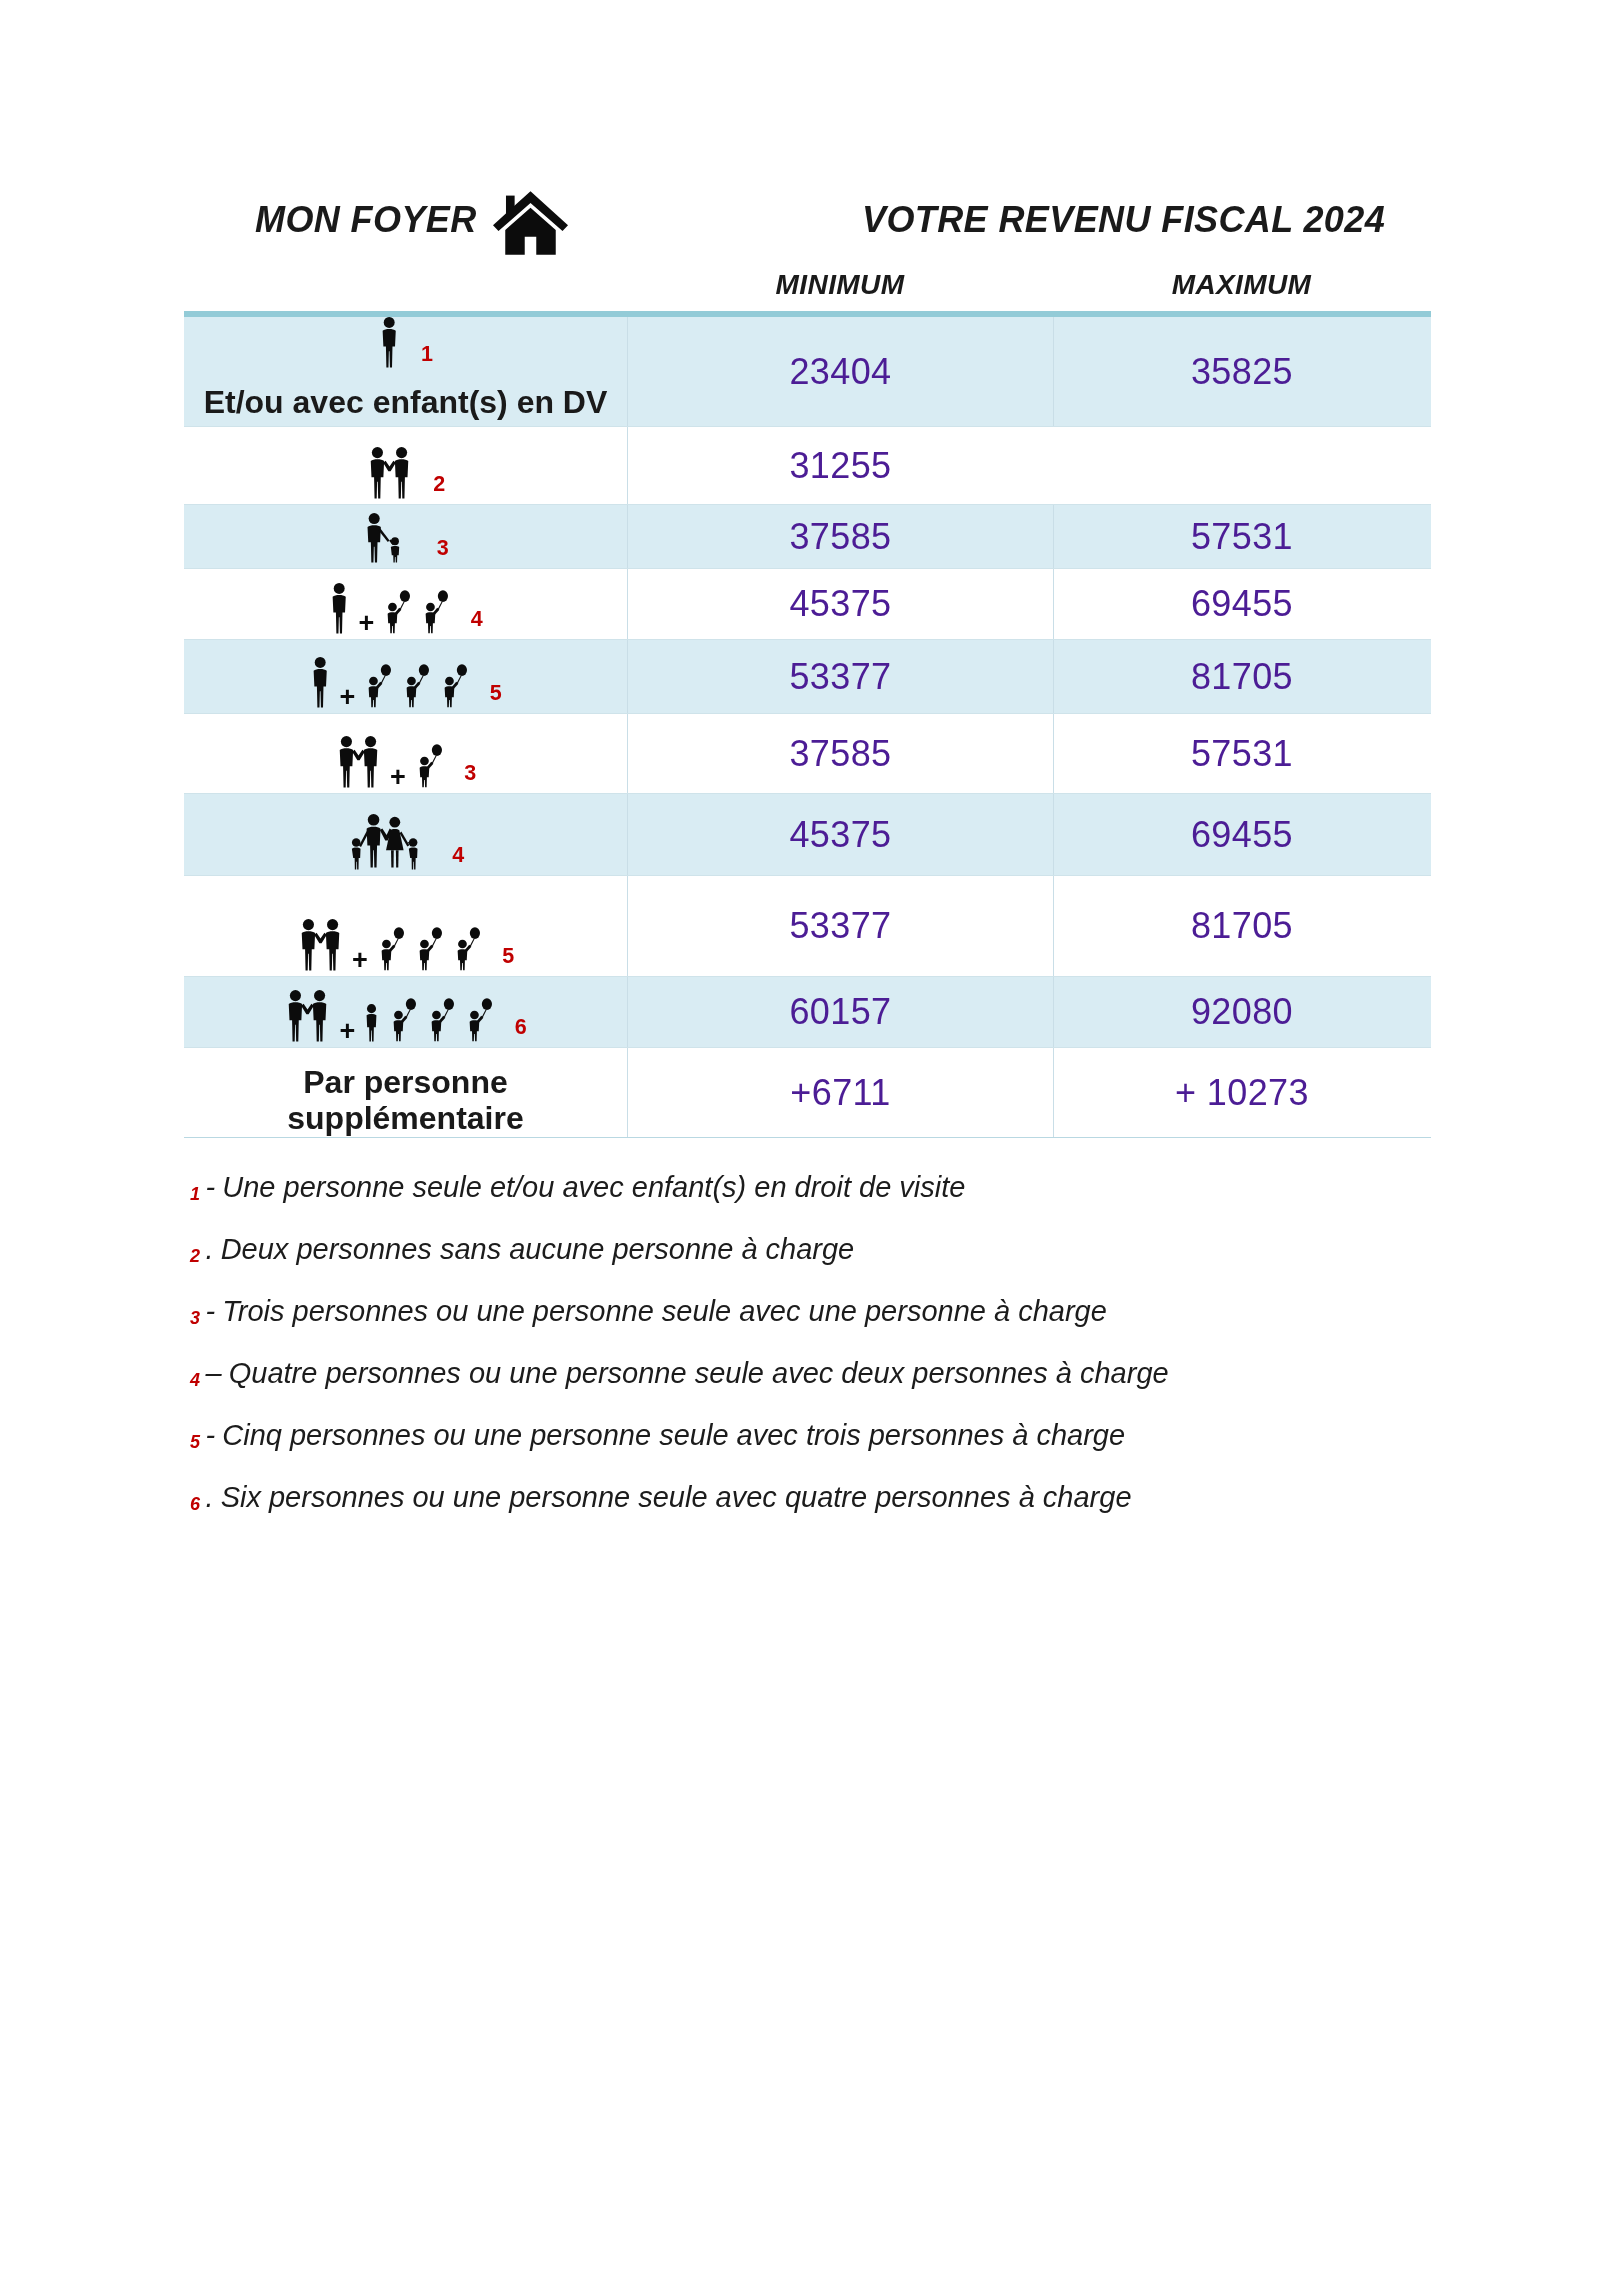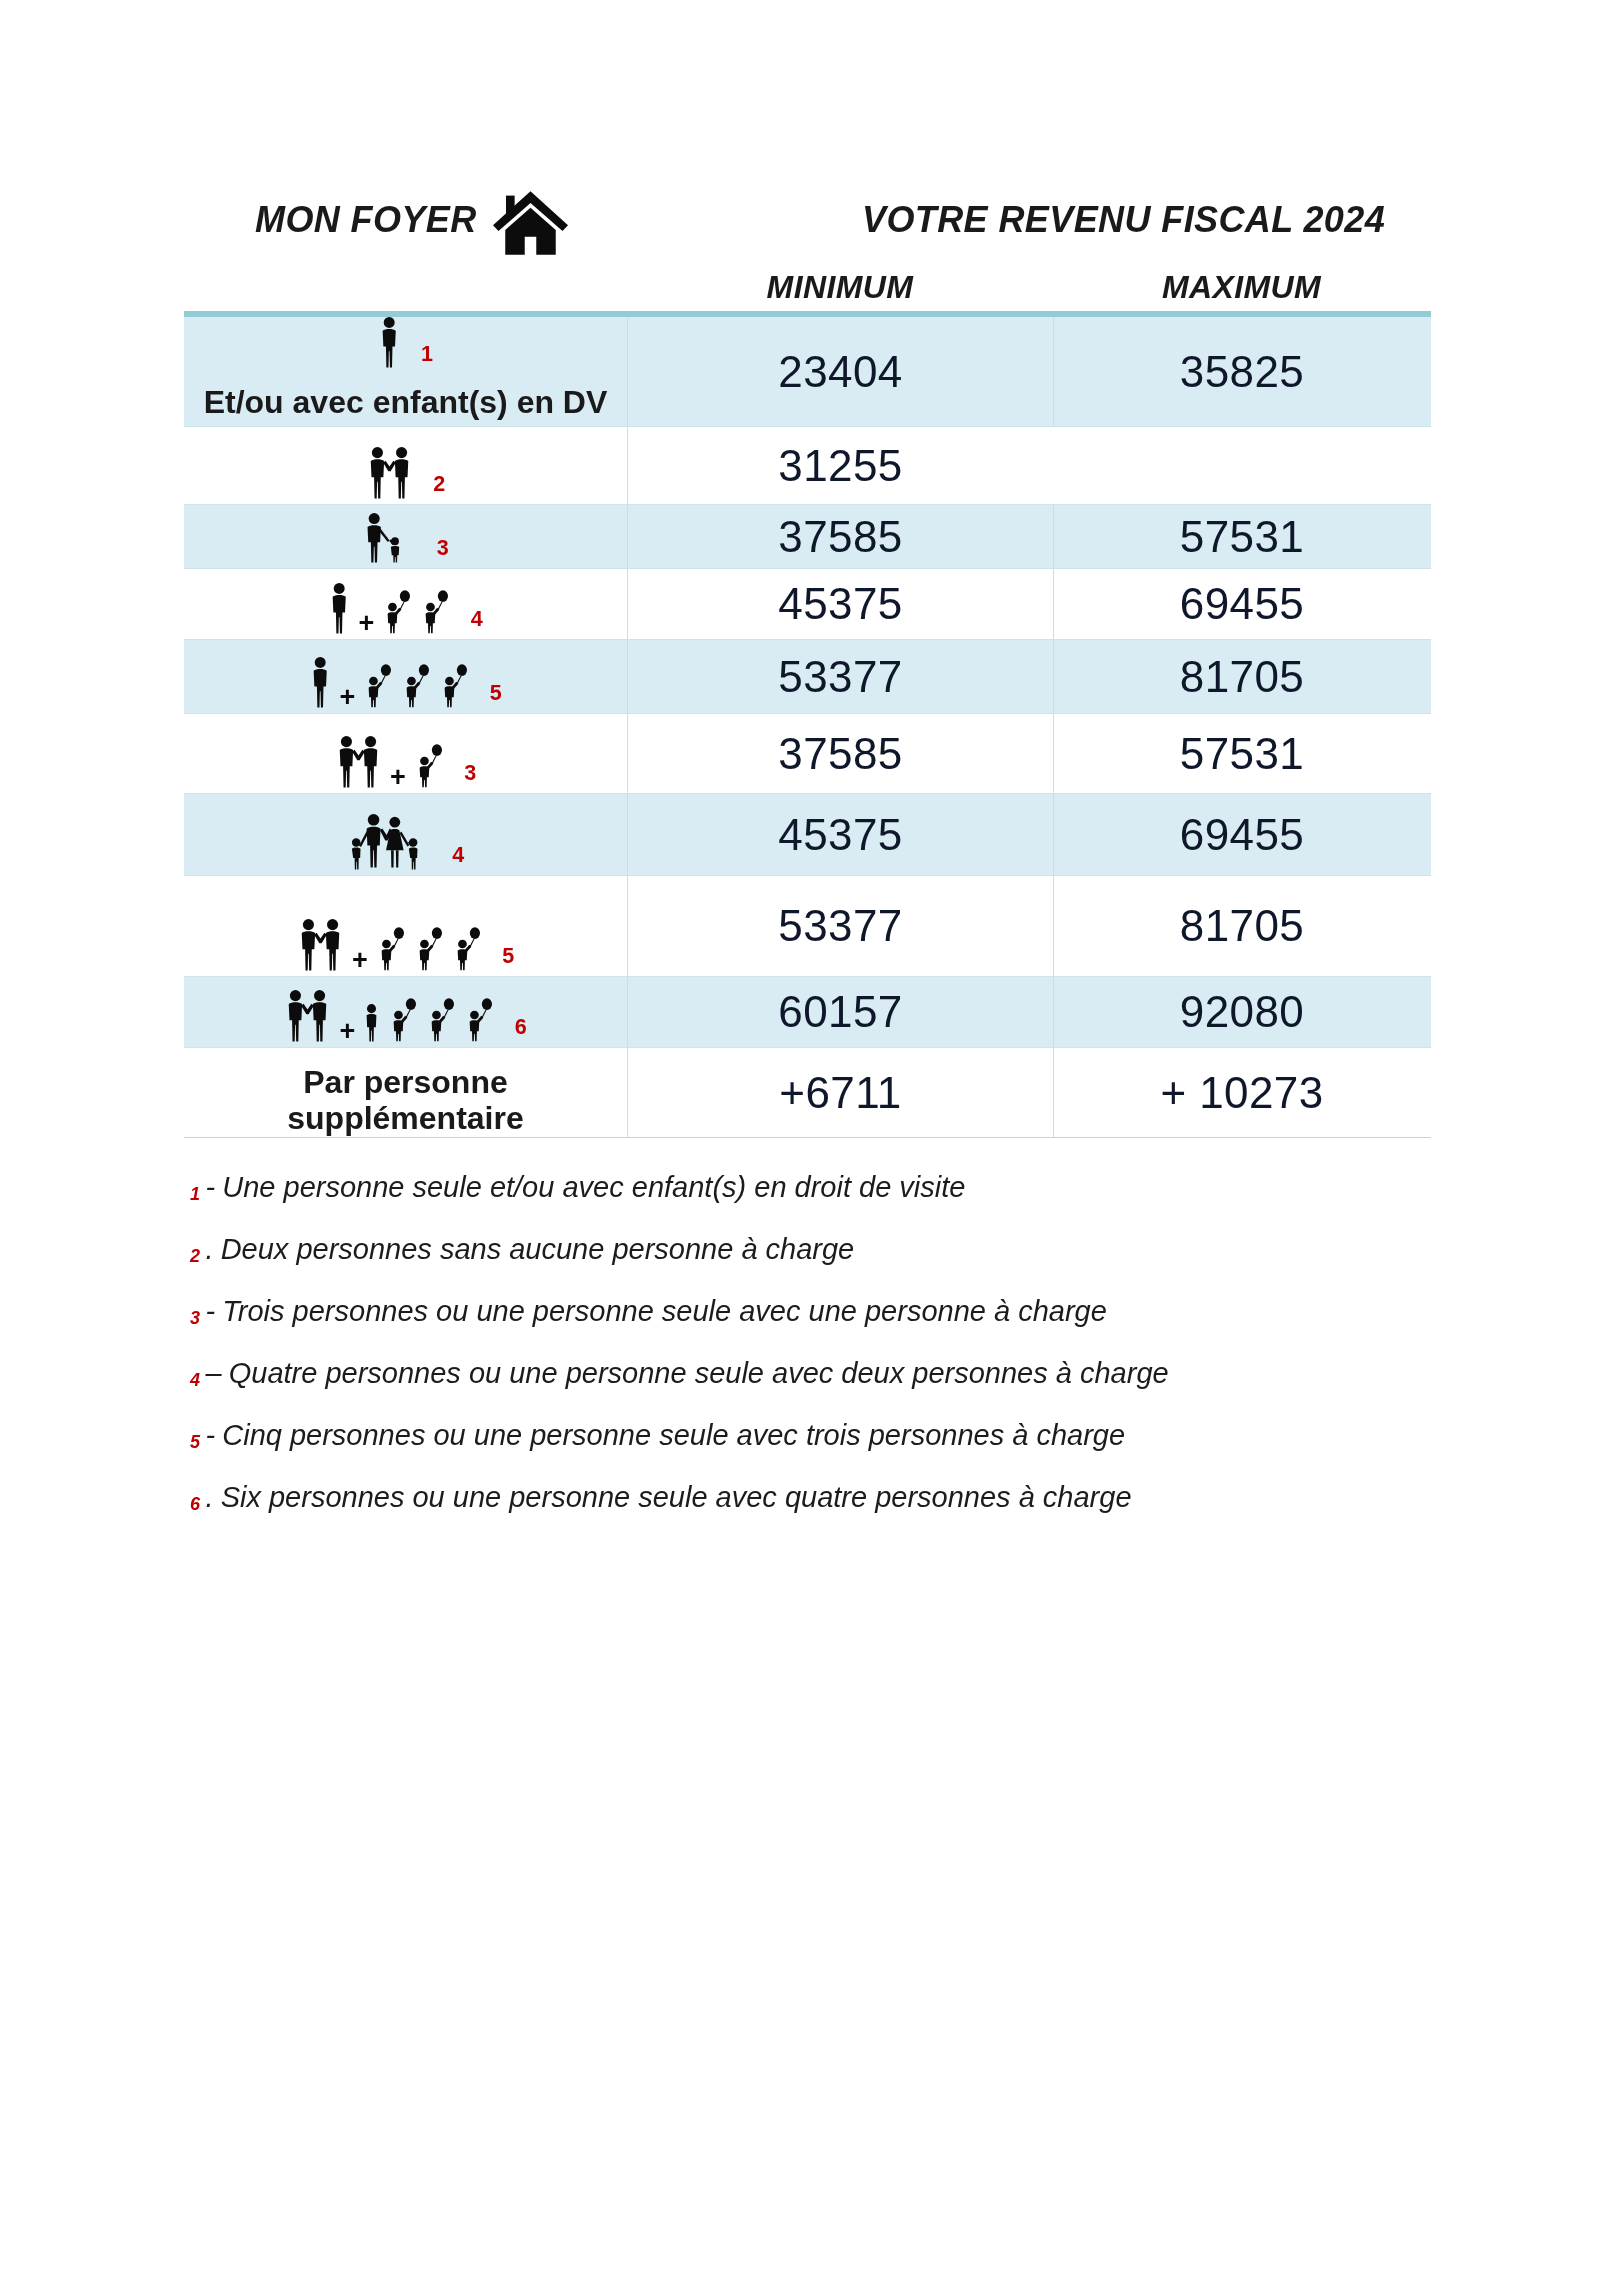--- a/index.html
+++ b/index.html
@@ -19,21 +19,21 @@
     position:absolute;left:255px;top:199px;
     font-style:italic;font-weight:600;font-size:36px;letter-spacing:0.4px;
   }
   .house{position:absolute;left:493px;top:191px;}
   .title-right{
     position:absolute;left:862px;top:199px;
     font-style:italic;font-weight:600;font-size:36px;letter-spacing:0.4px;
   }
   .colhead{
     position:absolute;top:269px;text-align:center;
-    font-style:italic;font-weight:700;font-size:32px;letter-spacing:0.4px;
+    font-style:italic;font-weight:700;font-size:28px;letter-spacing:0.4px;
   }
   #colmin{left:627px;width:426px;}
   #colmax{left:1053px;width:377px;}
 
   #table{
     position:absolute;left:184px;top:311px;width:1247px;
     border-top:6.3px solid var(--table-border);
   }
   .trow{
     display:grid;grid-template-columns:443px 426px 377px;
@@ -49,21 +49,21 @@
   .icon-strip{display:flex;align-items:flex-end;gap:8px;}
   .idx{
     color:var(--index-red);font-weight:700;font-size:21.5px;line-height:1;
     margin-left:12.5px;transform:translateY(-2.7px);
   }
   .plus{font-weight:700;font-size:27px;line-height:1;transform:translateY(2.7px);color:#0c0c0c;}
   .row-label{
     font-weight:700;font-size:32px;line-height:1.12;margin-top:17px;
     white-space:pre-line;text-align:center;
   }
-  .value{font-size:44px;letter-spacing:0.4px;color:#0f172a;}
+  .value{font-size:36px;letter-spacing:0.4px;color:#4c1d95;}
   svg.pict{fill:#0c0c0c;display:block;}
 
   #footnotes{position:absolute;left:190px;top:1171px;width:1030px;}
   .footnote{
     height:62px;display:flex;align-items:flex-start;
     font-style:italic;font-size:29px;color:#1c1c1c;
   }
   .fn-idx{
     color:var(--index-red);font-weight:700;font-size:18px;line-height:1;
     transform:translateY(14.3px);margin-right:2.7px;

